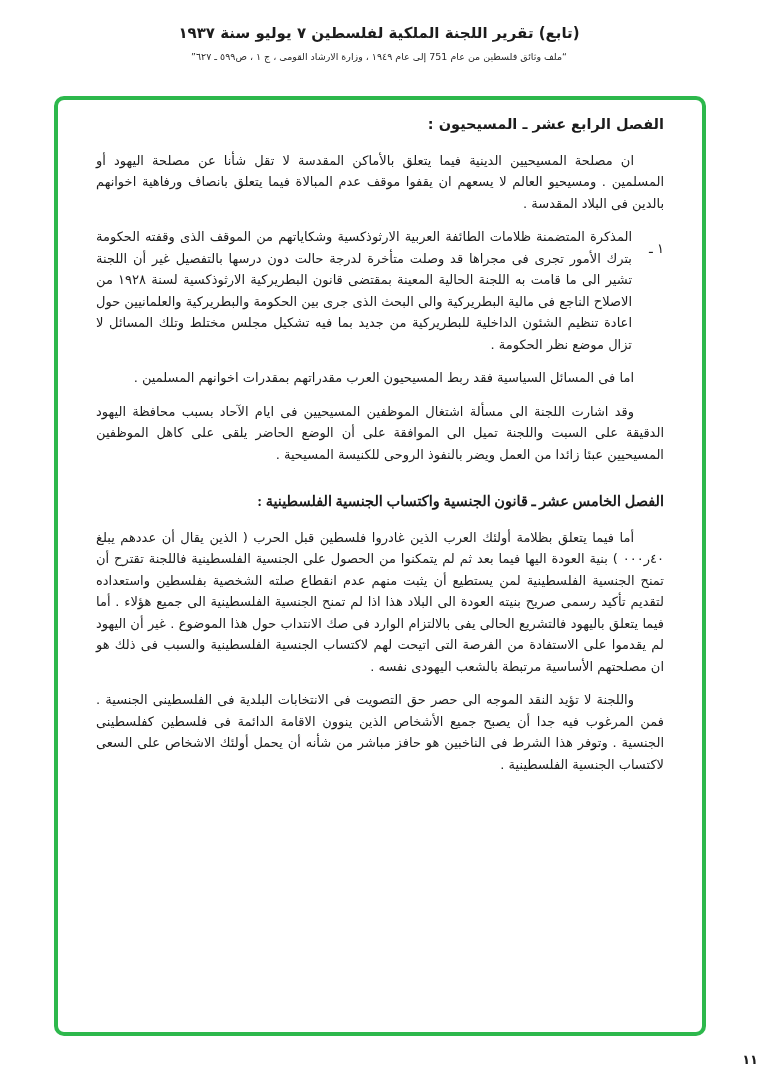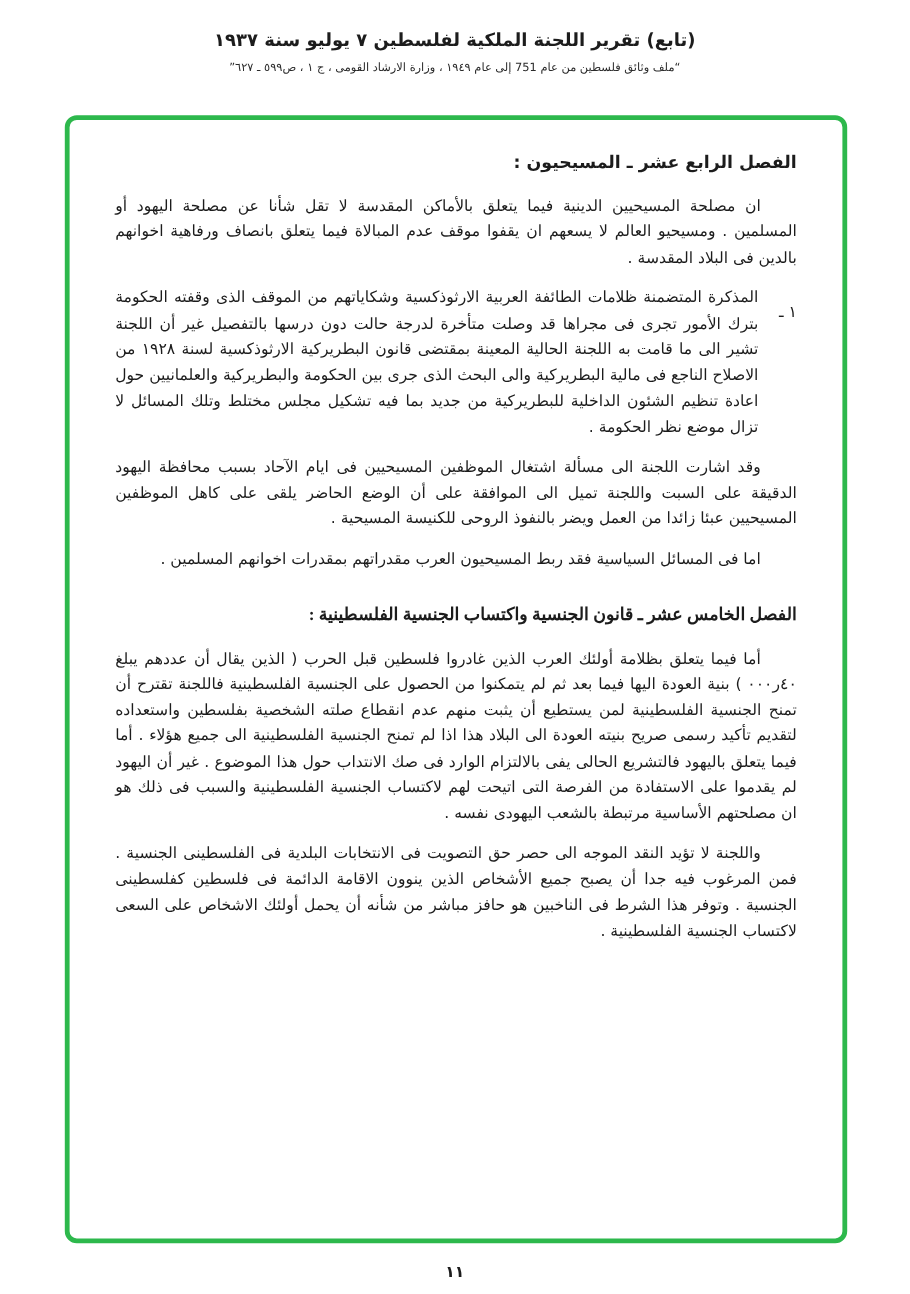--- a/index.html
+++ b/index.html
@@ -37,21 +37,21 @@
   }
   .frame {
     position: absolute;
     left: 54px;
     right: 52px;
     top: 96px;
     bottom: 42px;
     border: 4px solid #2db84c;
     border-radius: 10px;
     box-sizing: border-box;
-    padding: 24px 38px 16px 38px;
+    padding: 12px 38px 16px 38px;
     background: #ffffff;
   }
   .doc {
     direction: rtl;
     text-align: justify;
     font-size: 13px;
     line-height: 21.5px;
   }
   .heading {
     font-weight: bold;
@@ -75,21 +75,20 @@
   .list-num {
     position: absolute;
     right: 0;
     top: 12px;
   }
   .footer {
     position: absolute;
     bottom: 10px;
     left: 0;
     width: 100%;
-    text-align: center;
   }
   .page-number {
     font-size: 13px;
     font-weight: bold;
     direction: rtl;
   }
 </style>
 </head>
 <body>
 
@@ -104,23 +103,23 @@
 
     <h2 class="heading">الفصل الرابع عشر ـ المسيحيون :</h2>
 
     <p class="para">ان مصلحة المسيحيين الدينية فيما يتعلق بالأماكن المقدسة لا تقل شأنا عن مصلحة اليهود أو المسلمين . ومسيحيو العالم لا يسعهم ان يقفوا موقف عدم المبالاة فيما يتعلق بانصاف ورفاهية اخوانهم بالدين فى البلاد المقدسة .</p>
 
     <div class="list-item">
       <span class="list-num">١ ـ</span>
       <span>المذكرة المتضمنة ظلامات الطائفة العربية الارثوذكسية وشكاياتهم من الموقف الذى وقفته الحكومة بترك الأمور تجرى فى مجراها قد وصلت متأخرة لدرجة حالت دون درسها بالتفصيل غير أن اللجنة تشير الى ما قامت به اللجنة الحالية المعينة بمقتضى قانون البطريركية الارثوذكسية لسنة ١٩٢٨ من الاصلاح الناجع فى مالية البطريركية والى البحث الذى جرى بين الحكومة والبطريركية والعلمانيين حول اعادة تنظيم الشئون الداخلية للبطريركية من جديد بما فيه تشكيل مجلس مختلط وتلك المسائل لا تزال موضع نظر الحكومة .</span>
     </div>
 
+    <p class="para">اما فى المسائل السياسية فقد ربط المسيحيون العرب مقدراتهم بمقدرات اخوانهم المسلمين .</p>
+
     <p class="para">وقد اشارت اللجنة الى مسألة اشتغال الموظفين المسيحيين فى ايام الآحاد بسبب محافظة اليهود الدقيقة على السبت واللجنة تميل الى الموافقة على أن الوضع الحاضر يلقى على كاهل الموظفين المسيحيين عبئا زائدا من العمل ويضر بالنفوذ الروحى للكنيسة المسيحية .</p>
-
-    <p class="para">اما فى المسائل السياسية فقد ربط المسيحيون العرب مقدراتهم بمقدرات اخوانهم المسلمين .</p>
 
     <h2 class="heading h15">الفصل الخامس عشر ـ قانون الجنسية واكتساب الجنسية الفلسطينية :</h2>
 
     <p class="para">أما فيما يتعلق بظلامة أولئك العرب الذين غادروا فلسطين قبل الحرب ( الذين يقال أن عددهم يبلغ ٤٠ر٠٠٠ ) بنية العودة اليها فيما بعد ثم لم يتمكنوا من الحصول على الجنسية الفلسطينية فاللجنة تقترح أن تمنح الجنسية الفلسطينية لمن يستطيع أن يثبت منهم عدم انقطاع صلته الشخصية بفلسطين واستعداده لتقديم تأكيد رسمى صريح بنيته العودة الى البلاد هذا اذا لم تمنح الجنسية الفلسطينية الى جميع هؤلاء . أما فيما يتعلق باليهود فالتشريع الحالى يفى بالالتزام الوارد فى صك الانتداب حول هذا الموضوع . غير أن اليهود لم يقدموا على الاستفادة من الفرصة التى اتيحت لهم لاكتساب الجنسية الفلسطينية والسبب فى ذلك هو ان مصلحتهم الأساسية مرتبطة بالشعب اليهودى نفسه .</p>
 
 
     <p class="para">واللجنة لا تؤيد النقد الموجه الى حصر حق التصويت فى الانتخابات البلدية فى الفلسطينى الجنسية . فمن المرغوب فيه جدا أن يصبح جميع الأشخاص الذين ينوون الاقامة الدائمة فى فلسطين كفلسطينى الجنسية . وتوفر هذا الشرط فى الناخبين هو حافز مباشر من شأنه أن يحمل أولئك الاشخاص على السعى لاكتساب الجنسية الفلسطينية .</p>
 
   </div>
 

